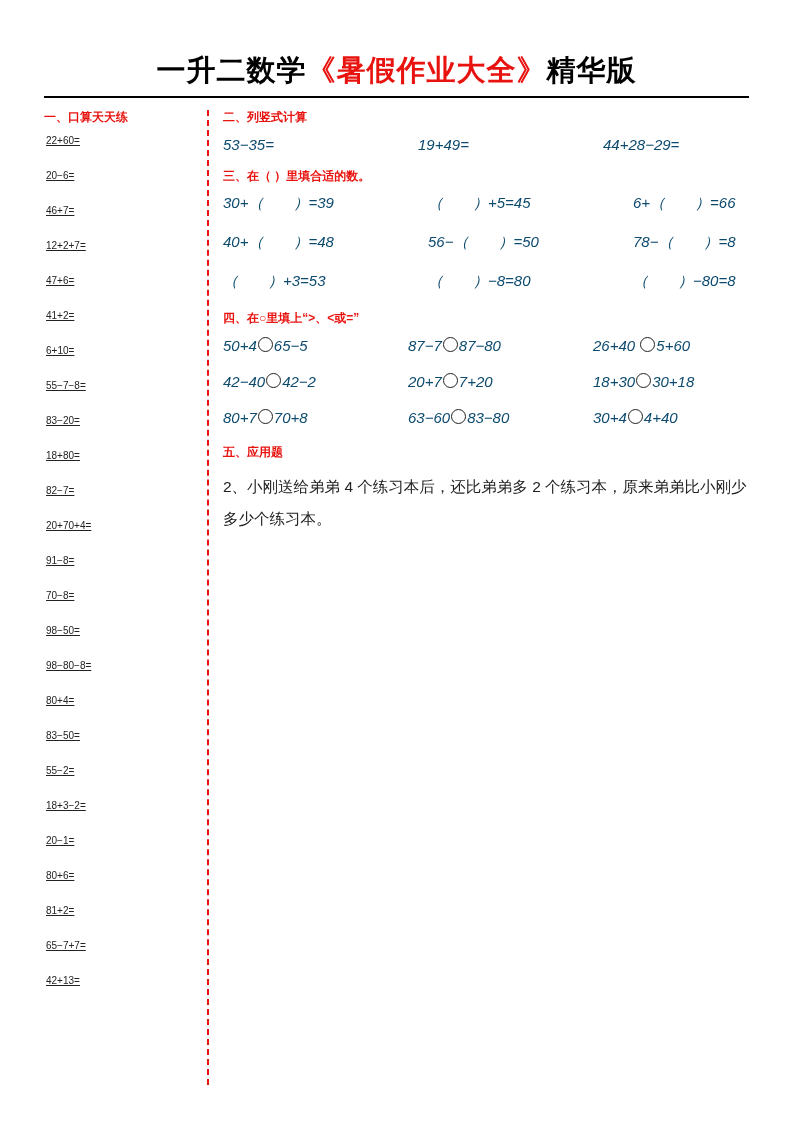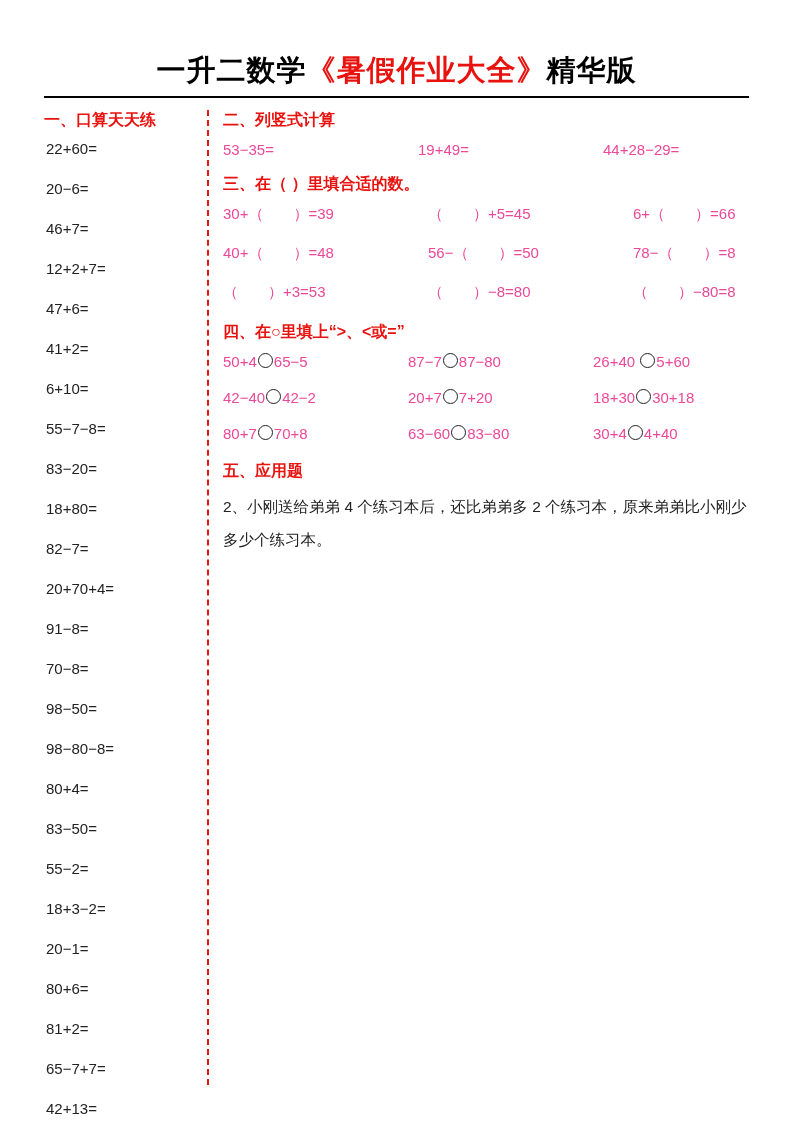--- a/index.html
+++ b/index.html
@@ -65,49 +65,51 @@
   }
   .col-right {
     flex: 1 1 auto;
     box-sizing: border-box;
     padding-left: 14px;
   }
 
   
   .sec-head {
     color: #e8130f;
-    font-size: 16px;
+    font-size: 12px;
     font-weight: bold;
     margin: 0 0 10px 0;
     line-height: 1.3;
   }
   .sec-head.spaced { margin-top: 16px; }
 
   
   .oral-list {
     list-style: none;
     margin: 0;
     padding: 0;
   }
   .oral-list li {
-    font-size: 15px;
+    font-size: 10px;
     line-height: 1.0;
     padding: 0 0 0 2px;
     margin-bottom: 25px;
     white-space: nowrap;
     color: #222;
+    text-decoration: underline;
   }
 
   
   .vert-rows { margin-bottom: 6px; }
   .row3 {
     display: flex;
     font-size: 15px;
     margin-bottom: 14px;
-    color: #ec4899;
+    color: #0c4a6e;
+    font-style: italic;
   }
   .row3 .c {
     white-space: nowrap;
   }
   .row3 .c1 { width: 185px; flex: 0 0 185px; }
   .row3 .c2 { width: 185px; flex: 0 0 185px; }
   .row3 .c3 { flex: 1 1 auto; }
 
   .vert-rows .row3 { margin-bottom: 92px; }
   .vert-rows .row3:last-child { margin-bottom: 0; }

